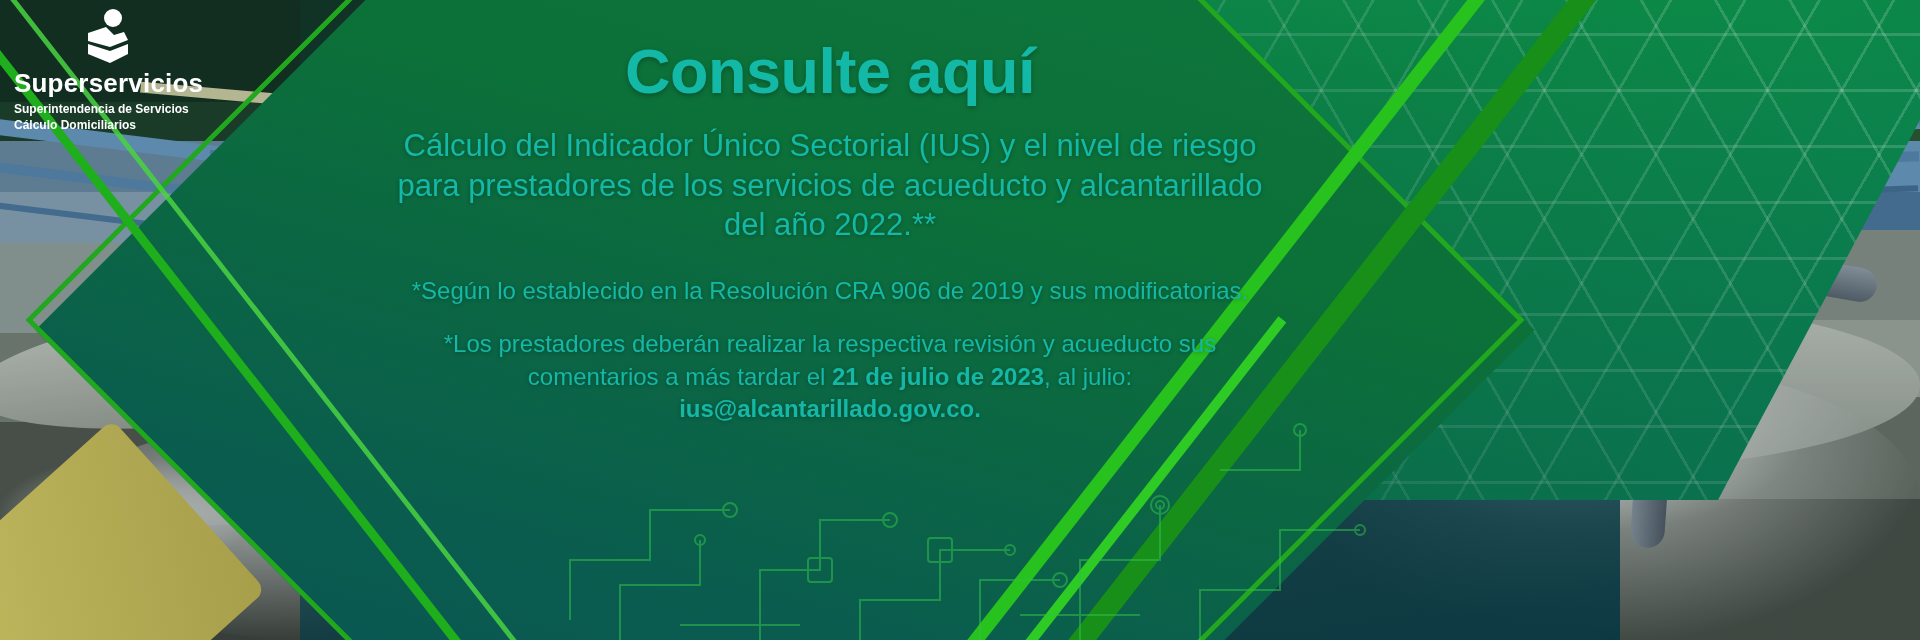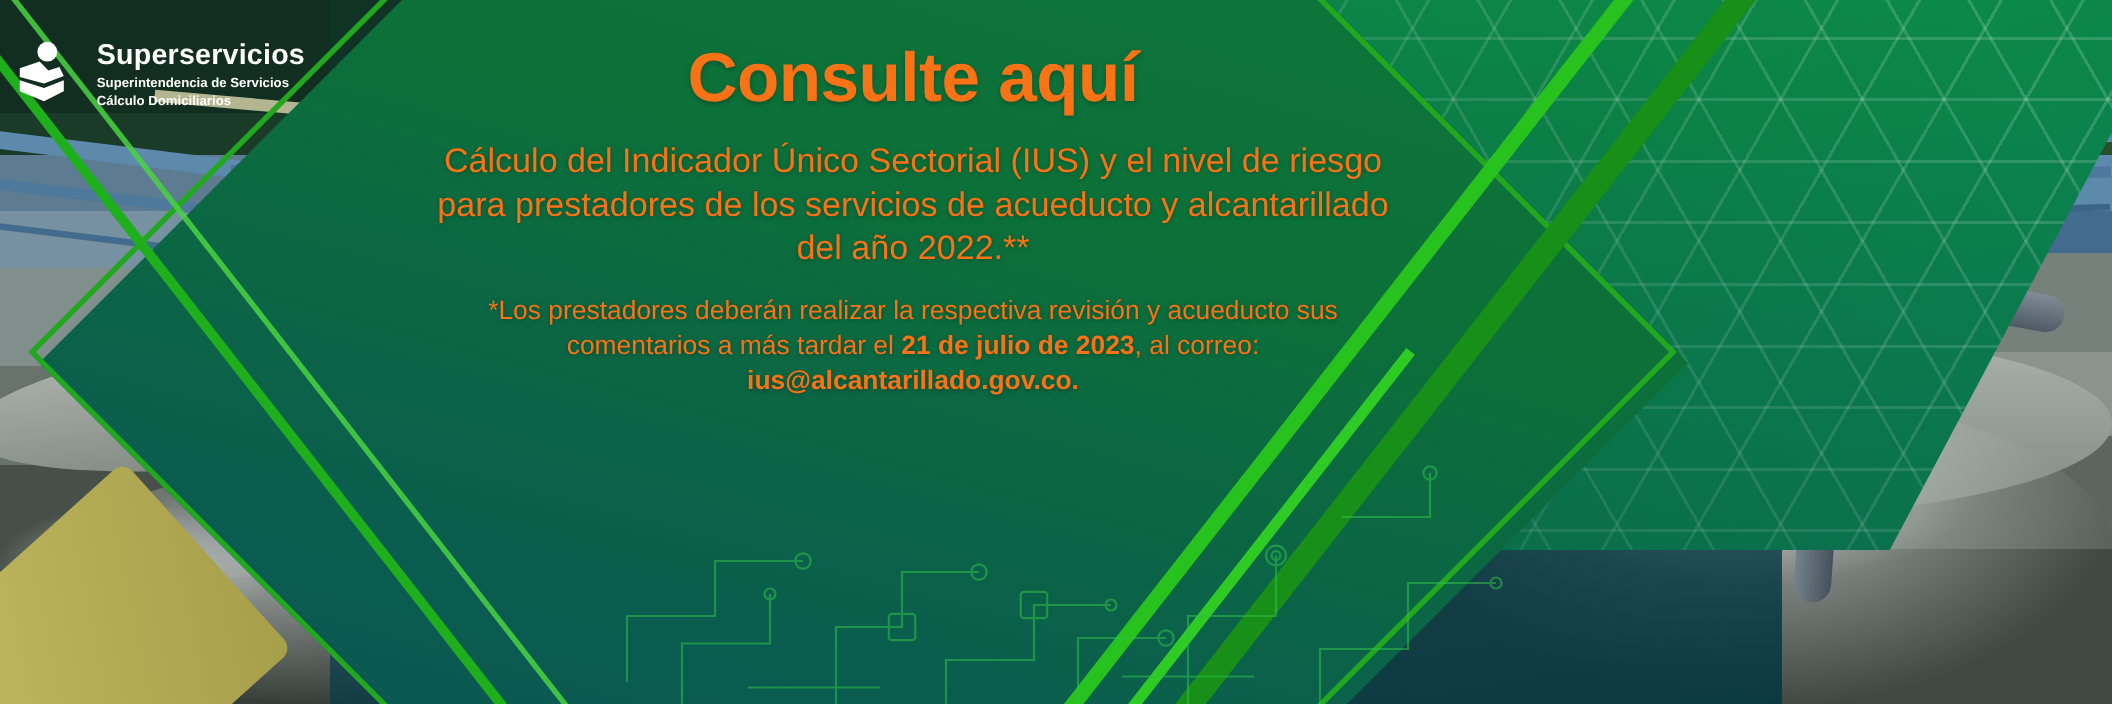--- a/index.html
+++ b/index.html
@@ -147,31 +147,31 @@
     position:absolute; left:-200px; bottom:-360px; width:820px; height:820px;
     transform:rotate(45deg);
     background:linear-gradient(#0d6f3c,#0a5340); opacity:.0;
   }
 
   
   .circuit{ position:absolute; left:560px; bottom:0px; width:820px; height:230px; opacity:.55; }
   .circuit svg{ width:100%; height:100%; display:block; }
 
   
-  .logo{ position:absolute; left:14px; top:36px; display:flex; align-items:center; gap:24px; z-index:40; }
+  .logo{ position:absolute; left:14px; top:8px; display:flex; align-items:center; gap:0; z-index:40;flex-direction:column; }
   .logo-mark{ width:50px; height:62px; position:relative; flex:0 0 auto; }
   .logo-text{ color:#fff; line-height:1; }
   .logo-title{ font-size:26px; font-weight:700; letter-spacing:.2px; }
   .logo-sub{ font-size:12px; font-weight:600; margin-top:5px; line-height:1.35; }
 
   
   .content{
     position:absolute; left:330px; top:0; width:1000px; height:640px; z-index:30;
     display:flex; flex-direction:column; align-items:center; justify-content:flex-start;
-    padding-top:38px; text-align:center; color:#f97316;
+    padding-top:38px; text-align:center; color:#14b8a6;
   }
   .headline{
     font-size:63px; font-weight:700; letter-spacing:-.5px; line-height:1.05;
     text-shadow:0 2px 5px rgba(0,0,0,.28);
   }
   .subtitle{
     margin-top:22px; font-size:31px; font-weight:400; line-height:1.28;
     text-shadow:0 1px 4px rgba(0,0,0,.30); max-width:900px;
   }
   .subtitle b{ font-weight:400; }
@@ -273,19 +273,20 @@
     </div>
   </div>
 
   <div class="content">
     <div class="headline">Consulte aquí</div>
 
     <div class="subtitle">
       <span>Cálculo del </span><b>Indicador Único Sectorial (IUS)</b><span> y el nivel de riesgo para prestadores de los servicios de acueducto y alcantarillado del año 2022.**</span>
     </div>
 
+    <div class="note1">*Según lo establecido en la Resolución CRA 906 de 2019 y sus modificatorias.</div>
 
     <div class="note2">
-      <span>*Los prestadores deberán realizar la respectiva revisión y acueducto sus comentarios a más tardar el </span><b>21 de julio de 2023</b><span>, al correo: </span><b class="nowrap">ius@alcantarillado.gov.co.</b>
+      <span>*Los prestadores deberán realizar la respectiva revisión y acueducto sus comentarios a más tardar el </span><b>21 de julio de 2023</b><span>, al julio: </span><b class="nowrap">ius@alcantarillado.gov.co.</b>
     </div>
   </div>
 
 </div>
 
 </body></html>

